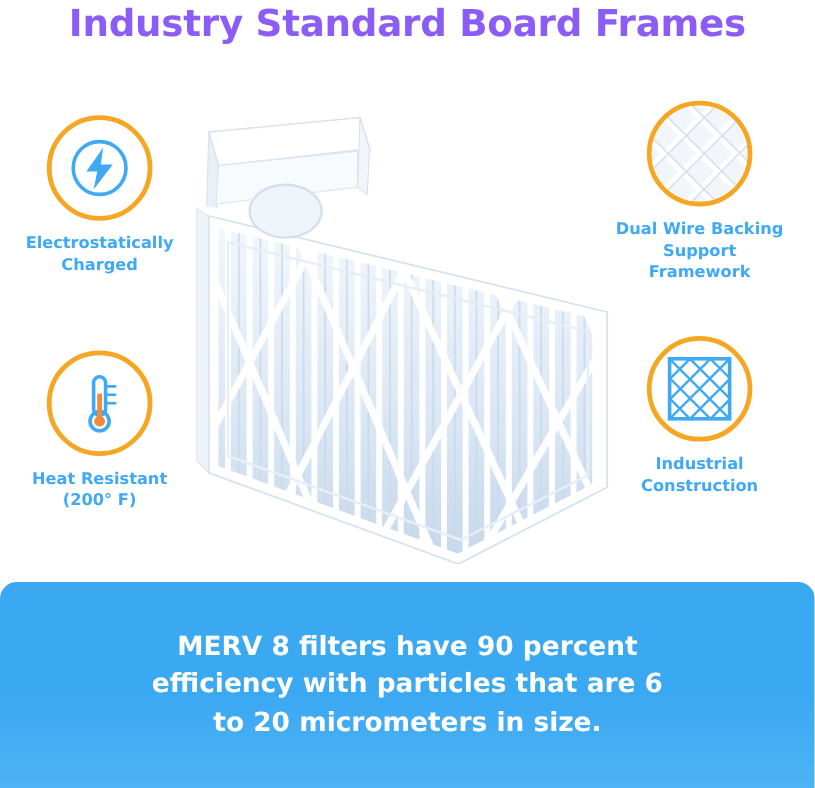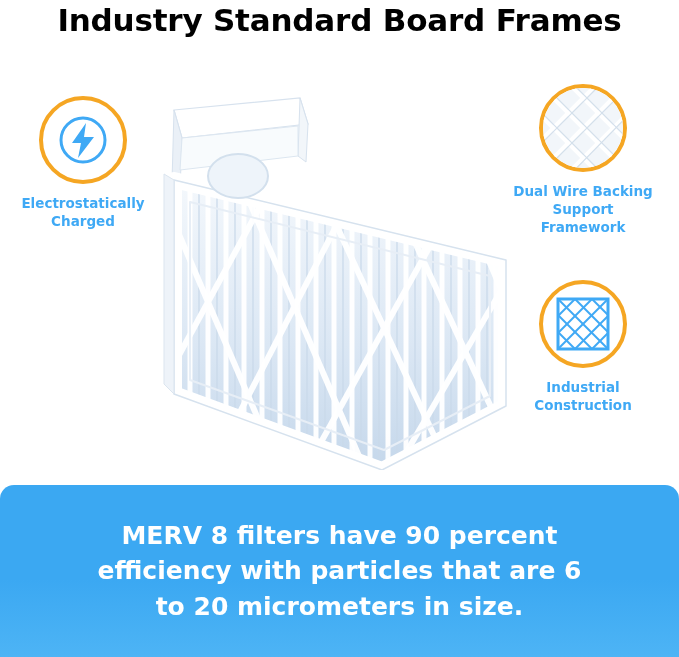--- a/index.html
+++ b/index.html
@@ -24,21 +24,21 @@
 
   
   .title {
     position: absolute;
     top: 2px;
     left: 0;
     width: 679px;
     text-align: center;
     font-size: 31px;
     font-weight: bold;
-    color: #000000;
+    color: #8b5cf6;
     letter-spacing: -0.2px;
     font-family: "DejaVu Sans", sans-serif;
   }
 
   
   .feature {
     position: absolute;
     width: 150px;
     text-align: center;
   }
@@ -88,21 +88,21 @@
     height: 172px;
     background: linear-gradient(180deg, #3ba8f2 0%, #3ba8f2 55%, #4db4f5 100%);
     border-top-left-radius: 14px;
     border-top-right-radius: 14px;
     display: flex;
     align-items: center;
     justify-content: center;
   }
   .banner-text {
     color: #ffffff;
-    font-size: 25px;
+    font-size: 22px;
     font-weight: bold;
     text-align: center;
     line-height: 1.42;
     padding: 0 34px;
     font-family: "DejaVu Sans", sans-serif;
   }
 </style>
 </head>
 <body>
 
@@ -210,20 +210,39 @@
         <circle cx="26" cy="26" r="22" fill="none" stroke="#3fa9f5" stroke-width="3"></circle>
         <polygon points="29,9 15,29 24,29 21,44 37,23 27,23" fill="#3fa9f5"></polygon>
       </svg>
     </div>
     <div class="feature-label">
       <span>Electrostatically</span><br>
       <span>Charged</span>
     </div>
   </div>
 
+  <div class="feature f-heat">
+    <div class="badge">
+      <svg width="52" height="56" viewBox="0 0 52 56">
+        <rect x="21" y="6" width="10" height="32" rx="5" fill="none" stroke="#3fa9f5" stroke-width="3"></rect>
+        <circle cx="26" cy="43" r="8" fill="none" stroke="#3fa9f5" stroke-width="3"></circle>
+        <circle cx="26" cy="43" r="4.5" fill="#f08a3c"></circle>
+        <rect x="24" y="20" width="4" height="20" fill="#f08a3c"></rect>
+        <g stroke="#3fa9f5" stroke-width="2.2" stroke-linecap="round">
+          <line x1="33" y1="14" x2="39" y2="14"></line>
+          <line x1="33" y1="21" x2="39" y2="21"></line>
+          <line x1="33" y1="28" x2="39" y2="28"></line>
+        </g>
+      </svg>
+    </div>
+    <div class="feature-label">
+      <span>Heat Resistant</span><br>
+      <span>(200° F)</span>
+    </div>
+  </div>
 
   <div class="feature f-const">
     <div class="badge">
       <svg width="56" height="56" viewBox="0 0 56 56">
         <rect x="3" y="3" width="50" height="50" fill="none" stroke="#3fa9f5" stroke-width="3"></rect>
         <g stroke="#3fa9f5" stroke-width="2" fill="none">
           <line x1="3" y1="20" x2="20" y2="3"></line>
           <line x1="3" y1="37" x2="37" y2="3"></line>
           <line x1="3" y1="53" x2="53" y2="3"></line>
           <line x1="20" y1="53" x2="53" y2="20"></line>

